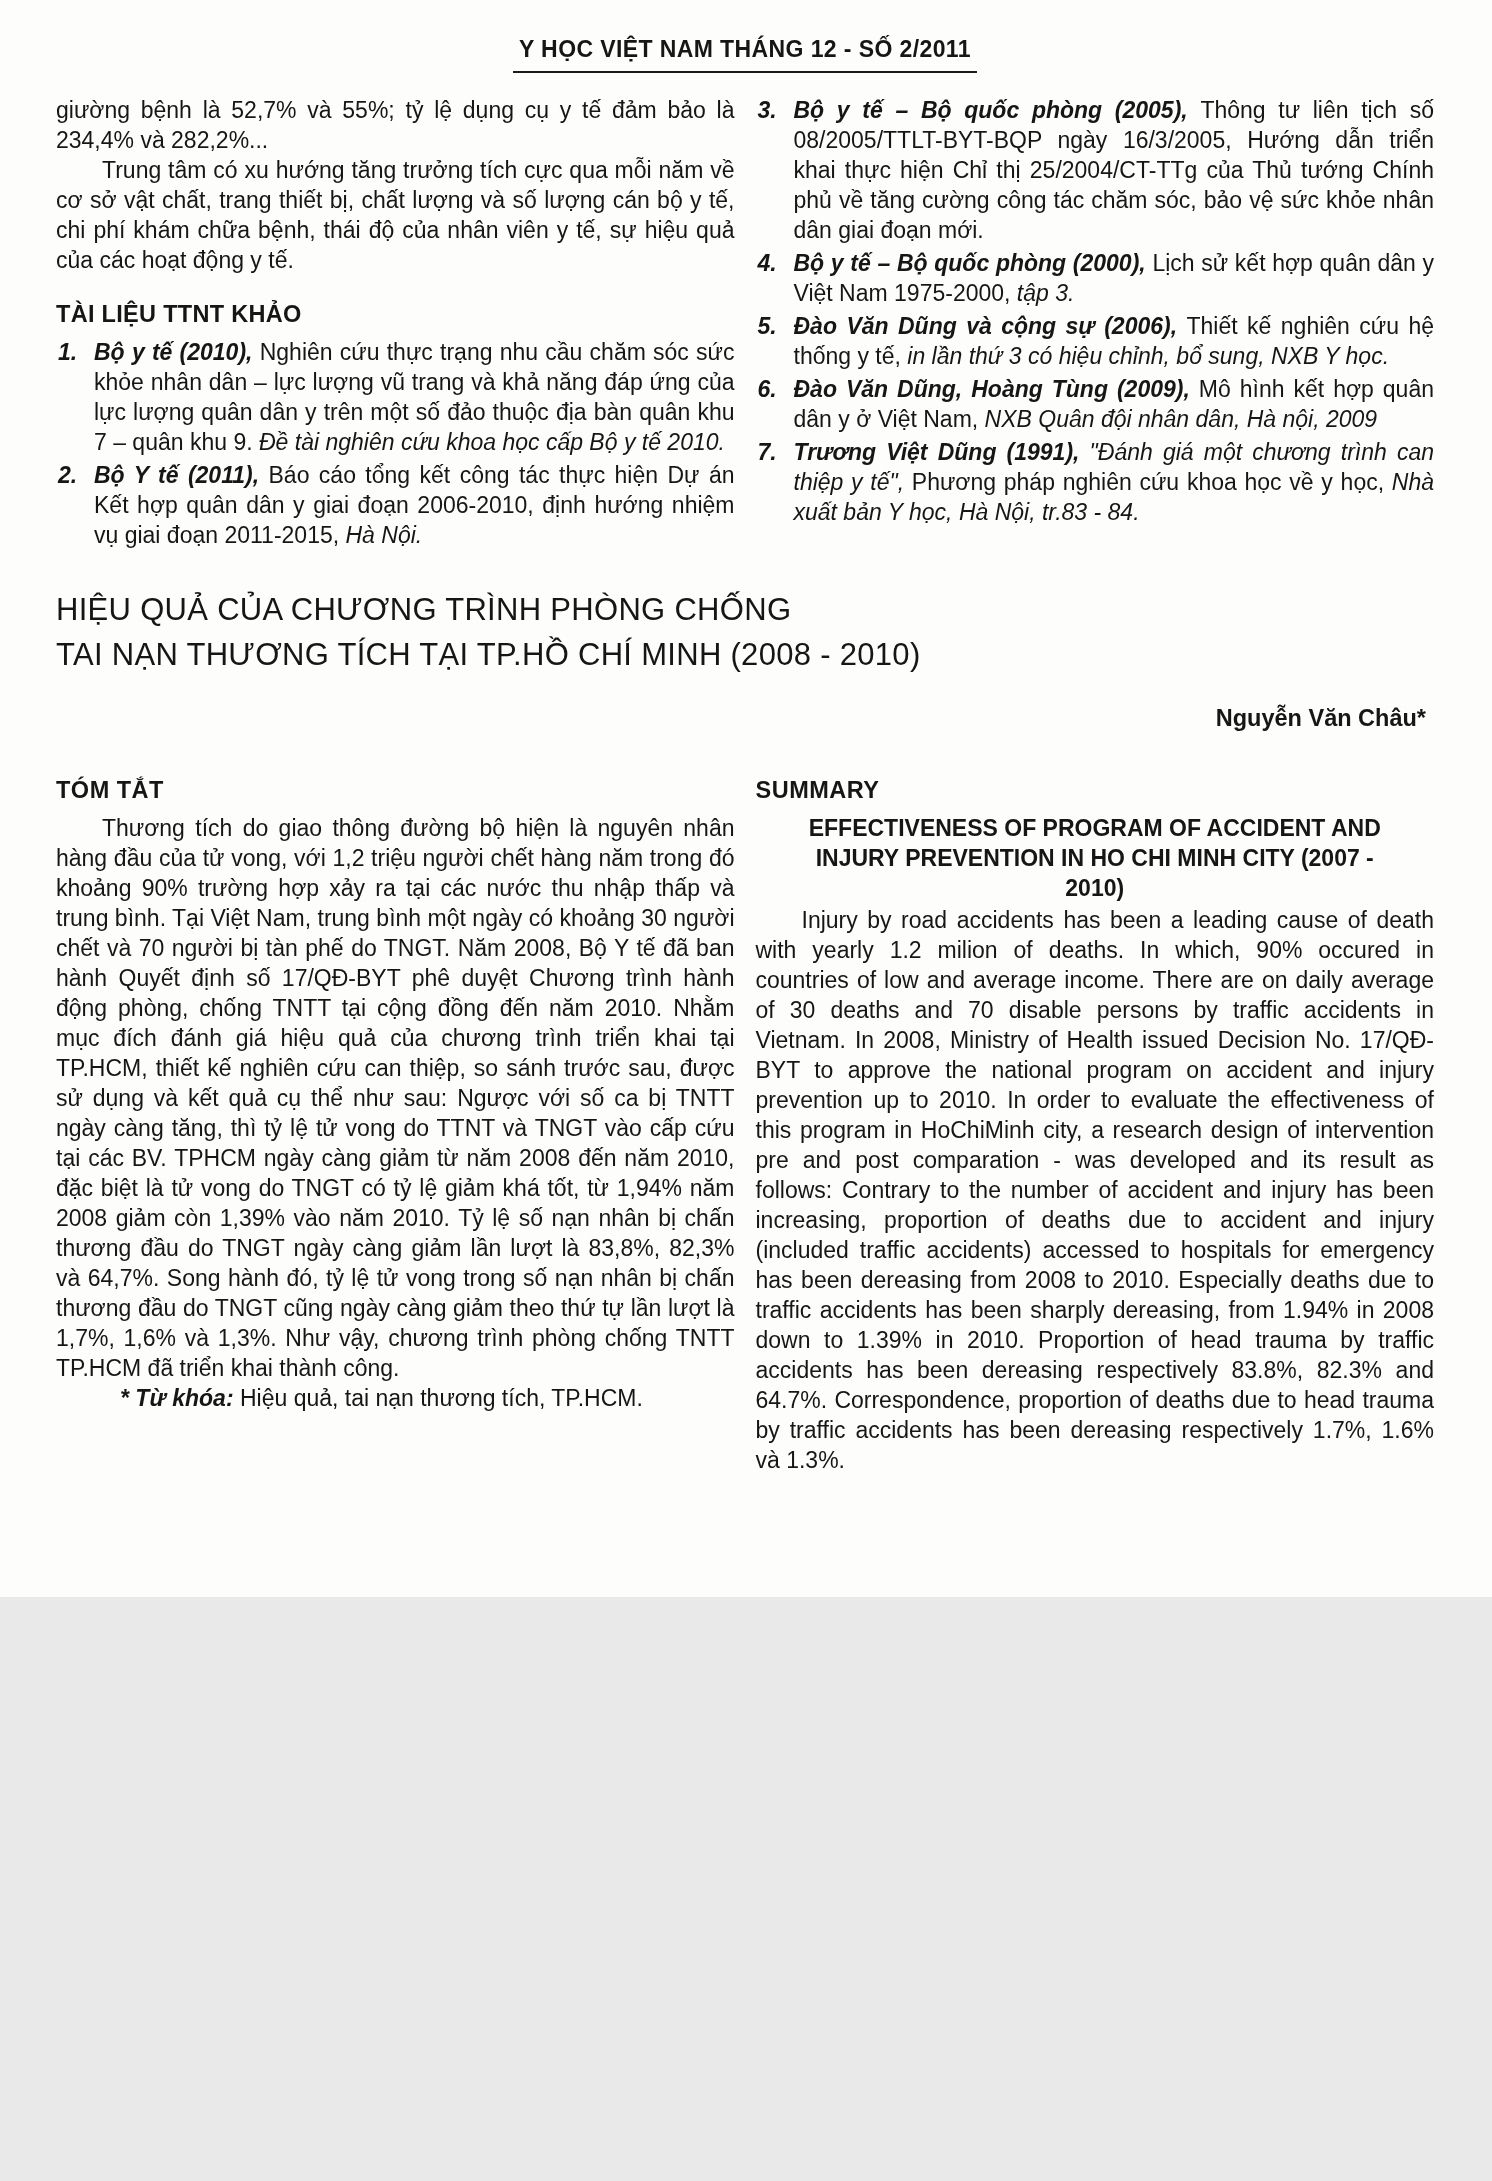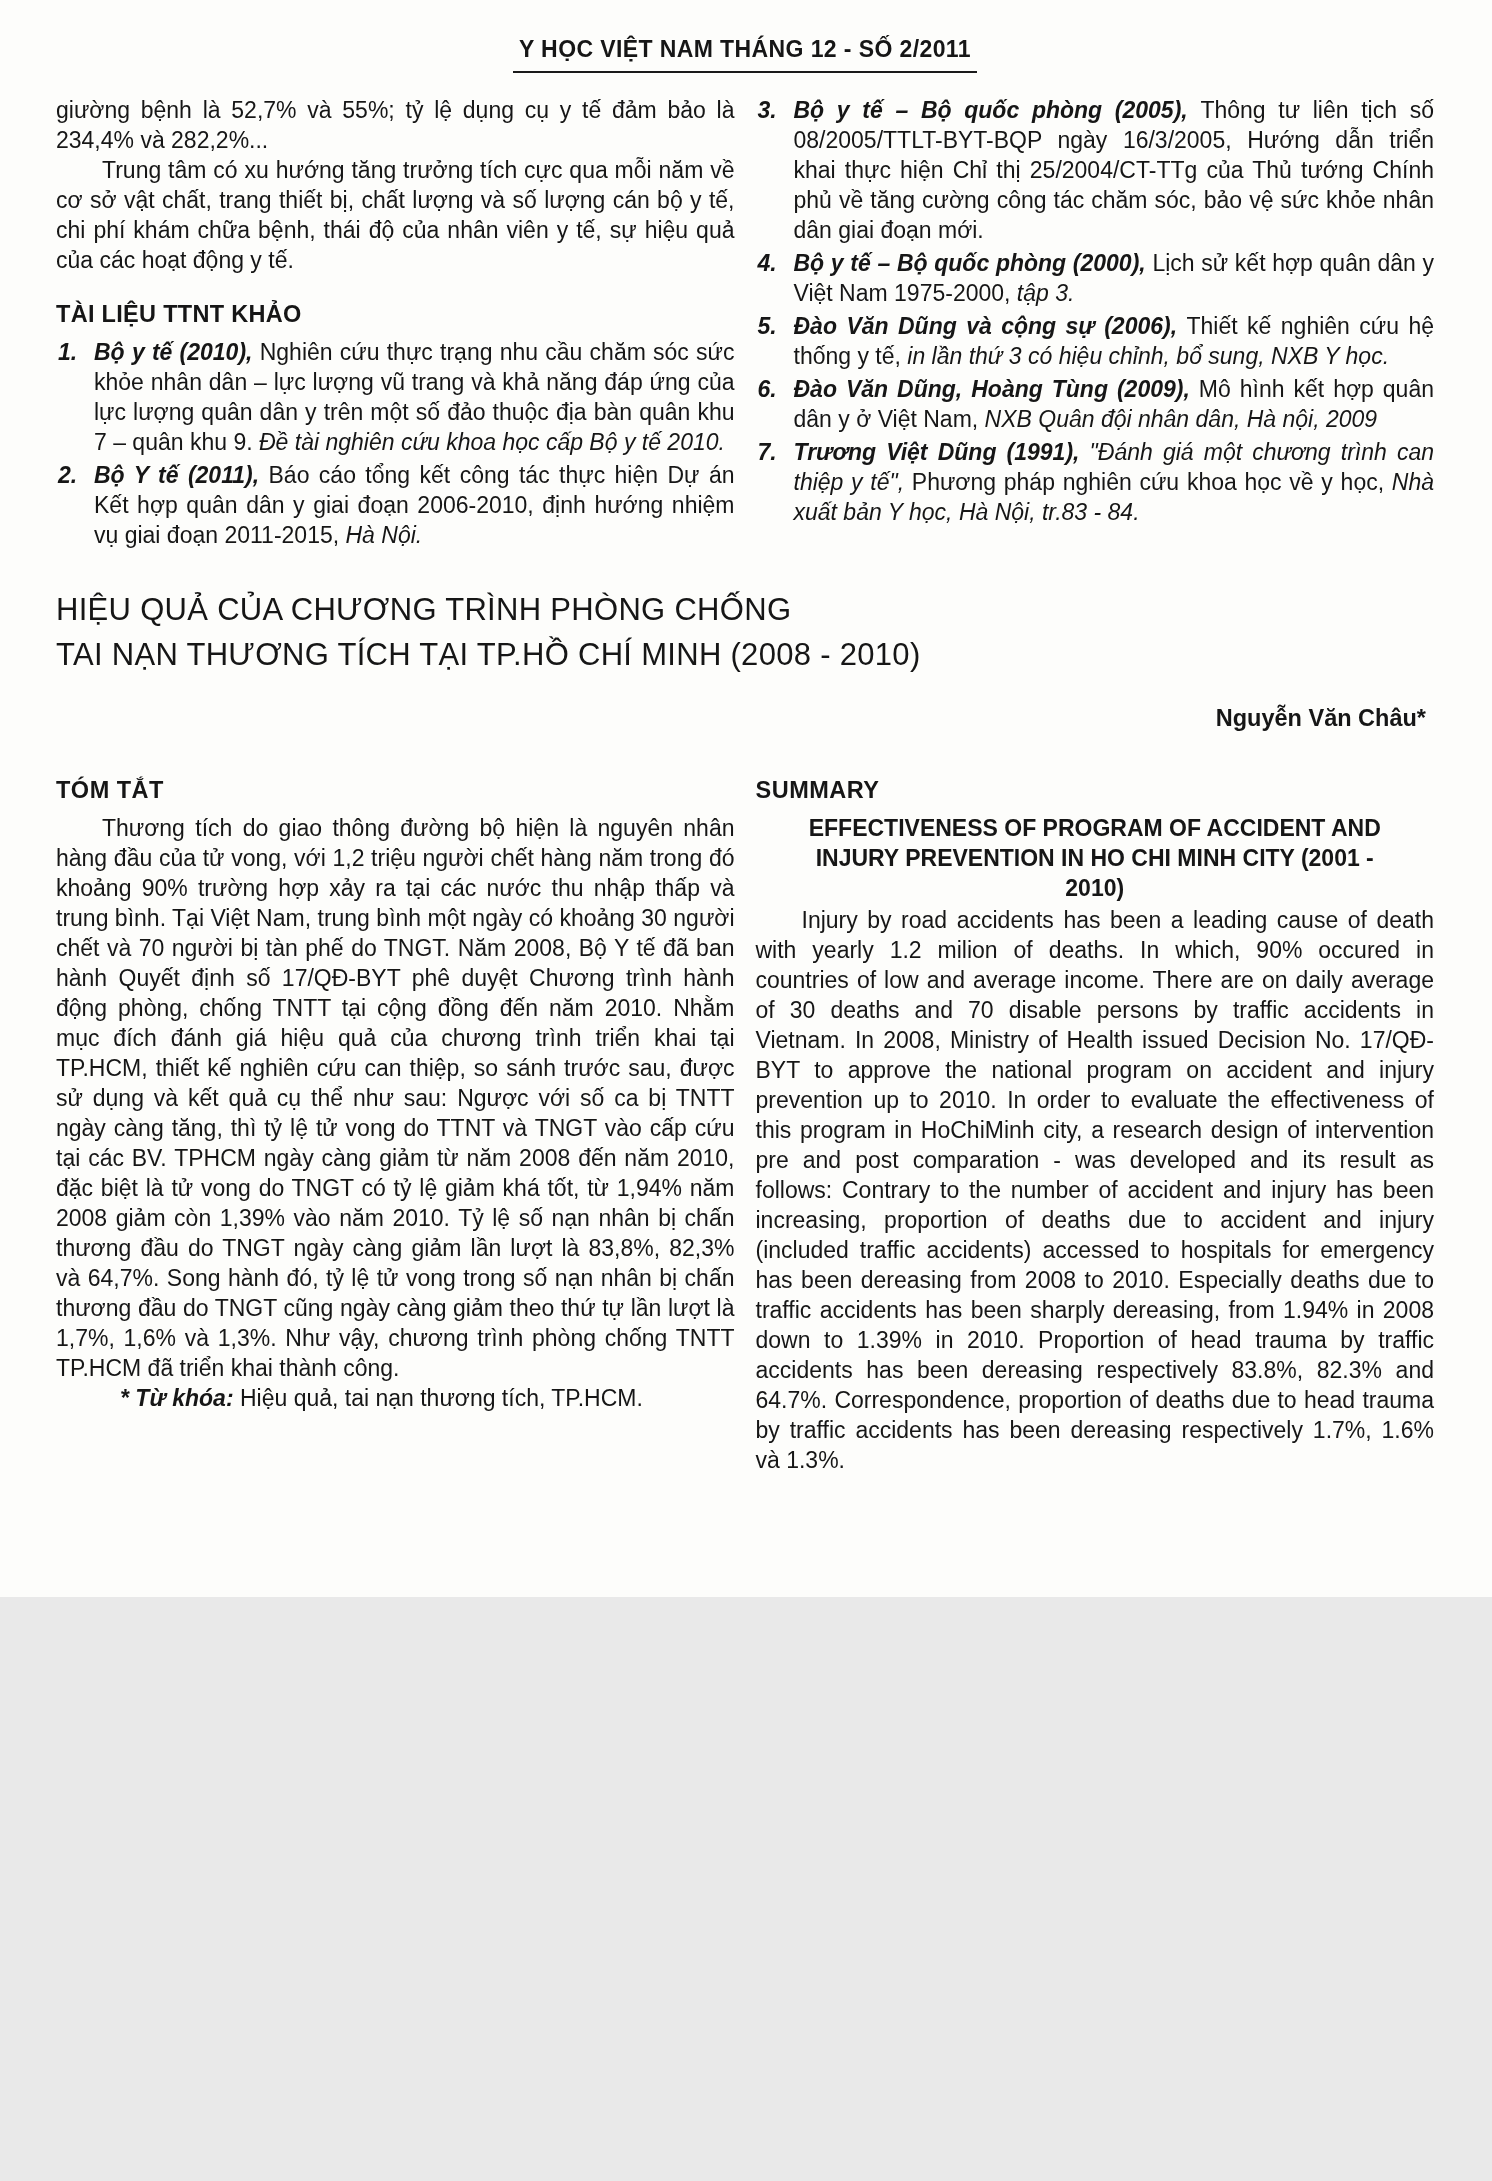--- a/index.html
+++ b/index.html
@@ -94,21 +94,21 @@
   <div class="author">Nguyễn Văn Châu*</div>
 
   <div class="cols abstract">
     <div class="col">
       <div class="section-heading">TÓM TẮT</div>
       <p class="p2">Thương tích do giao thông đường bộ hiện là nguyên nhân hàng đầu của tử vong, với 1,2 triệu người chết hàng năm trong đó khoảng 90% trường hợp xảy ra tại các nước thu nhập thấp và trung bình. Tại Việt Nam, trung bình một ngày có khoảng 30 người chết và 70 người bị tàn phế do TNGT. Năm 2008, Bộ Y tế đã ban hành Quyết định số 17/QĐ-BYT phê duyệt Chương trình hành động phòng, chống TNTT tại cộng đồng đến năm 2010. Nhằm mục đích đánh giá hiệu quả của chương trình triển khai tại TP.HCM, thiết kế nghiên cứu can thiệp, so sánh trước sau, được sử dụng và kết quả cụ thể như sau: Ngược với số ca bị TNTT ngày càng tăng, thì tỷ lệ tử vong do TTNT và TNGT vào cấp cứu tại các BV. TPHCM ngày càng giảm từ năm 2008 đến năm 2010, đặc biệt là tử vong do TNGT có tỷ lệ giảm khá tốt, từ 1,94% năm 2008 giảm còn 1,39% vào năm 2010. Tỷ lệ số nạn nhân bị chấn thương đầu do TNGT ngày càng giảm lần lượt là 83,8%, 82,3% và 64,7%. Song hành đó, tỷ lệ tử vong trong số nạn nhân bị chấn thương đầu do TNGT cũng ngày càng giảm theo thứ tự lần lượt là 1,7%, 1,6% và 1,3%. Như vậy, chương trình phòng chống TNTT TP.HCM đã triển khai thành công.</p>
       <p class="keywords"><span class="bi">* Từ khóa: </span><span>Hiệu quả, tai nạn thương tích, TP.HCM.</span></p>
     </div>
     <div class="col">
       <div class="section-heading">SUMMARY</div>
-      <div class="summary-subtitle">EFFECTIVENESS OF PROGRAM OF ACCIDENT AND INJURY PREVENTION IN HO CHI MINH CITY (2001 - 2010)</div>
+      <div class="summary-subtitle">EFFECTIVENESS OF PROGRAM OF ACCIDENT AND INJURY PREVENTION IN HO CHI MINH CITY (2007 - 2010)</div>
       <p class="p2">Injury by road accidents has been a leading cause of death with yearly 1.2 milion of deaths. In which, 90% occured in countries of low and average income. There are on daily average of 30 deaths and 70 disable persons by traffic accidents in Vietnam. In 2008, Ministry of Health issued Decision No. 17/QĐ-BYT to approve the national program on accident and injury prevention up to 2010. In order to evaluate the effectiveness of this program in HoChiMinh city, a research design of intervention pre and post comparation - was developed and its result as follows: Contrary to the number of accident and injury has been increasing, proportion of deaths due to accident and injury (included traffic accidents) accessed to hospitals for emergency has been dereasing from 2008 to 2010. Especially deaths due to traffic accidents has been sharply dereasing, from 1.94% in 2008 down to 1.39% in 2010. Proportion of head trauma by traffic accidents has been dereasing respectively 83.8%, 82.3% and 64.7%. Correspondence, proportion of deaths due to head trauma by traffic accidents has been dereasing respectively 1.7%, 1.6% và 1.3%.</p>
     </div>
   </div>
 
   <div class="footer">
     <div class="footer-divider"></div>
     <div class="footer-line1">* Cục Khám chữa bệnh – Bộ Y tế</div>
     <div class="footer-line2"><span class="bi">Phản biện khoa học: </span><span class="b">GS.TS. Lê Gia Vinh</span></div>
   </div>
 

